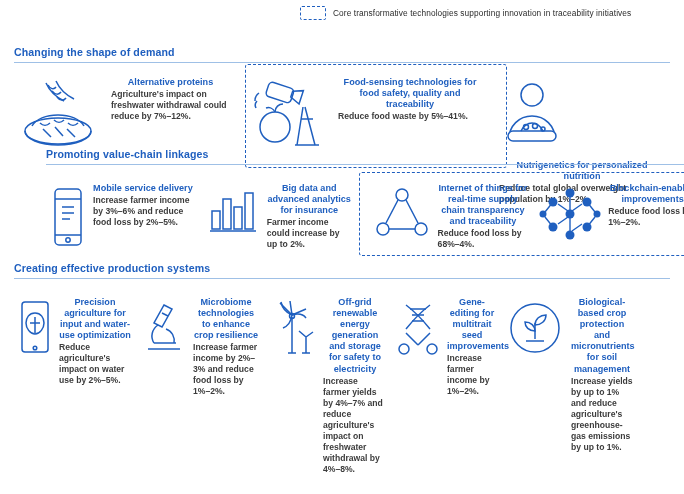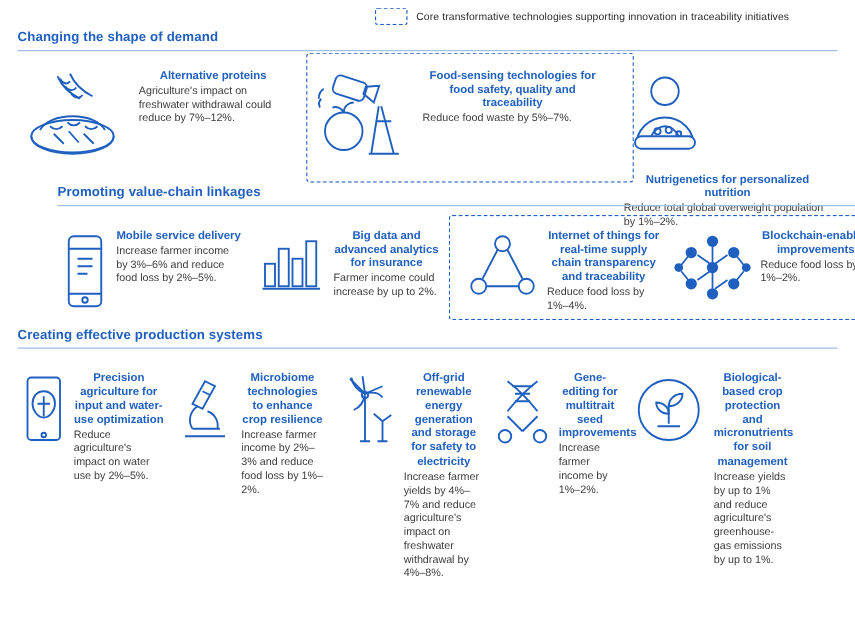--- a/index.html
+++ b/index.html
@@ -56,21 +56,21 @@
     display: flex; align-items: flex-start; justify-content: center;
     padding-top: 2px;
   }
   .card .txt { flex: 1 1 auto; min-width: 0; }
   .hd {
     font-size: 9.1px; font-weight: bold; color: #1f5fbf;
     line-height: 1.22; margin: 0 0 1px 0; text-align: center;
   }
   .bd {
     font-size: 8.6px; color: #3c3c3c; line-height: 1.28; margin: 0;
-    font-weight: normal;
+    font-weight: bold;
   }
 
   
   .dashbox {
     position: absolute;
     border: 1.5px dashed #1f5fbf;
     border-radius: 3px;
     pointer-events: none;
   }
 
@@ -79,21 +79,21 @@
 </head>
 <body>
 
 <div class="page">
 
   <div class="legend">
     <span class="legend-swatch"></span>
     <span class="legend-text">Core transformative technologies supporting innovation in traceability initiatives</span>
   </div>
 
-  <div class="section" style="top:24px;">
+  <div class="section" style="top:46px;">
     <div class="section-title">Changing the shape of demand</div>
     <div class="rule"></div>
 
     <div class="dashbox" style="left:245px; top:18px; width:262px; height:104px;"></div>
 
     <div class="cards" style="padding-top:10px;">
 
       <div class="card" style="width:230px;">
         <div class="art">
           <svg width="86" height="74" viewBox="0 0 86 74">
@@ -124,21 +124,21 @@
               <circle cx="28" cy="48" r="15"></circle>
               <path d="M28 33c0-5 4-8 8-8"></path>
               <path d="M28 33c-2-4-6-5-9-4"></path>
               <path d="M56 28l-6 38M58 28l10 38M54 40h12"></path>
               <path d="M48 66h24"></path>
             </g>
           </svg>
         </div>
         <div class="txt">
           <p class="hd">Food-sensing technologies for food safety, quality and traceability</p>
-          <p class="bd">Reduce food waste by 5%–7%.</p>
+          <p class="bd">Reduce food waste by 5%–41%.</p>
         </div>
       </div>
 
       <div class="card" style="width:190px; padding-left:12px;flex-direction:column;">
         <div class="art">
           <svg width="66" height="74" viewBox="0 0 66 74">
             <g fill="none" stroke="#1f5fbf" stroke-width="1.5">
               <circle cx="33" cy="16" r="11"></circle>
               <path d="M10 60c0-13 10-23 23-23s23 10 23 23"></path>
               <path d="M14 52h38a5 5 0 0 1 0 10H14a5 5 0 0 1 0-10z" fill="#ffffff"></path>
@@ -206,21 +206,21 @@
             <g fill="none" stroke="#1f5fbf" stroke-width="1.5">
               <circle cx="29" cy="10" r="6"></circle>
               <circle cx="10" cy="44" r="6"></circle>
               <circle cx="48" cy="44" r="6"></circle>
               <path d="M25 15L13 38M33 15l12 23M16 44h26"></path>
             </g>
           </svg>
         </div>
         <div class="txt">
           <p class="hd">Internet of things for real-time supply chain transparency and traceability</p>
-          <p class="bd">Reduce food loss by 1%–4%.</p>
+          <p class="bd">Reduce food loss by 68%–4%.</p>
         </div>
       </div>
 
       <div class="card" style="width:170px; padding-left:6px;">
         <div class="art">
           <svg width="62" height="58" viewBox="0 0 62 58">
             <g fill="none" stroke="#1f5fbf" stroke-width="1.4">
               <path d="M31 12v14M31 32v14M19 19l10 7M43 19l-10 7M19 39l10-7M43 39l-10 7"></path>
               <circle cx="31" cy="8" r="4.5" fill="#1f5fbf" stroke="none"></circle>
               <circle cx="31" cy="50" r="4.5" fill="#1f5fbf" stroke="none"></circle>

